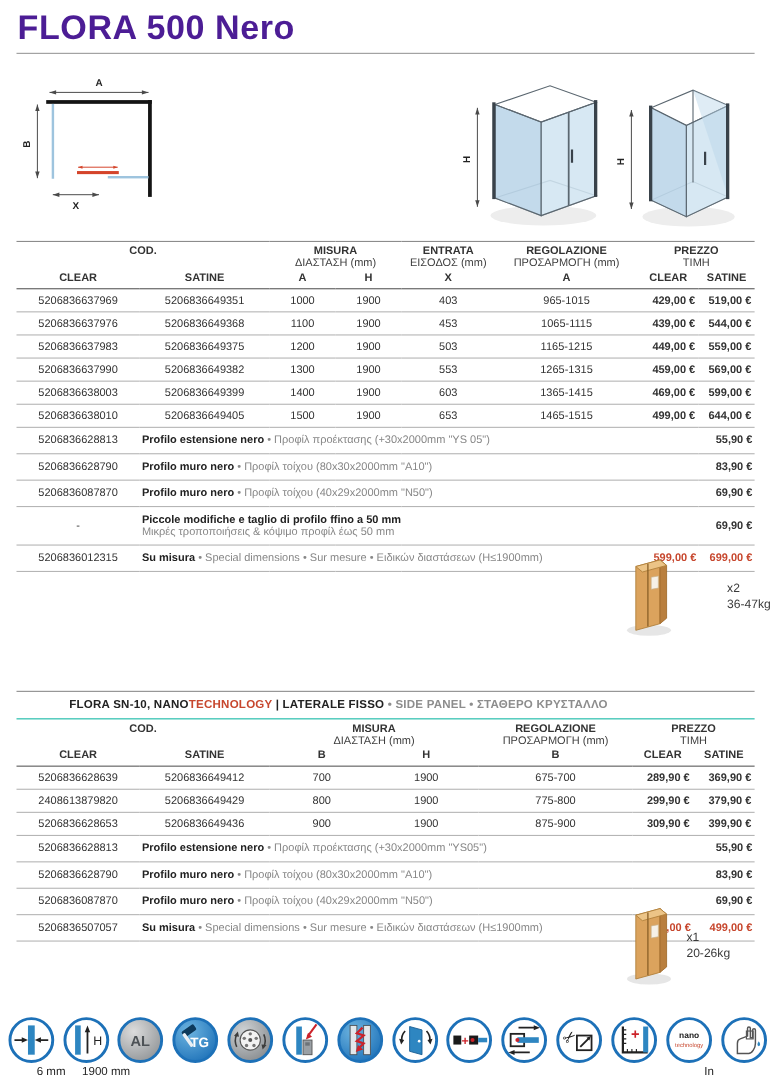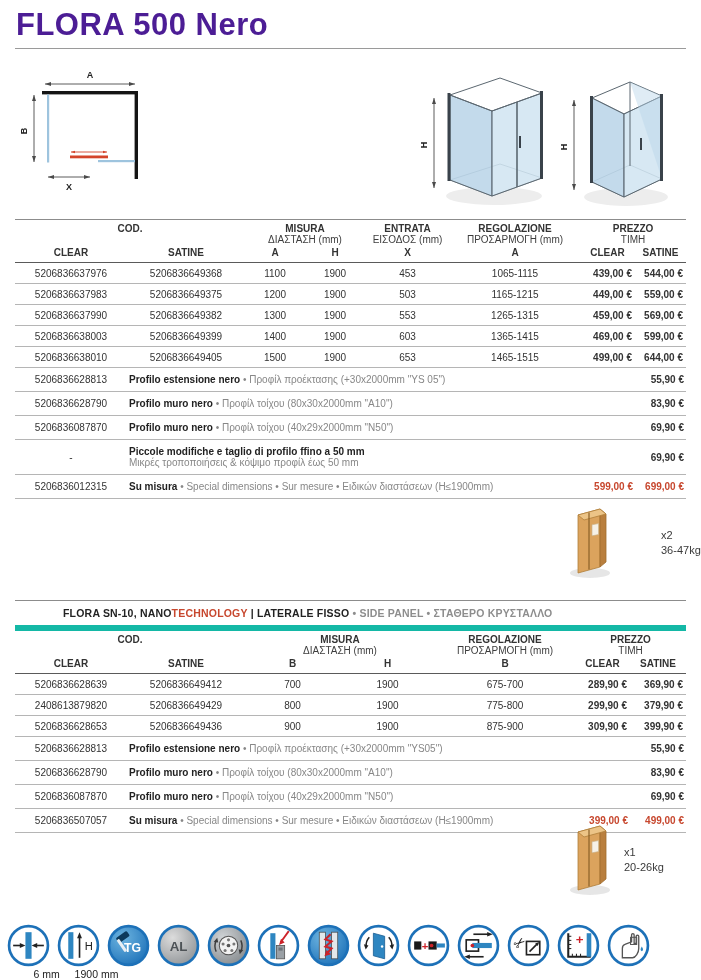--- a/index.html
+++ b/index.html
@@ -35,22 +35,22 @@
   .hdr-l2 { font-weight:normal; font-size:10px; color:#3d3d3d; }
   .price-table tbody td { border-bottom:1px solid #b5b5b5; padding:4.5px 2px; text-align:center; }
   .price-table td.td-price { text-align:right; font-weight:bold; padding-right:3px; white-space:nowrap; }
   .price-table tr.acc-row td { padding:6px 2px; }
   .price-table td.td-desc { text-align:left; padding-left:4px; }
   .acc-bold { font-weight:bold; color:#222; }
   .acc-gray { color:#878787; }
   .red-price { color:#c7472e !important; }
   
   .t2-title {
-    width:671px; border-top:1px solid #8c8c8c; border-bottom:6px solid #14b8a6;
-    padding:6px 0 6px 48px; font-size:10.5px; letter-spacing:.2px;
+    width:671px; border-top:1px solid #8c8c8c; border-bottom:1px solid #14b8a6;
+    padding:6px 0 6px 48px; font-size:10.5px; letter-spacing:.2px;margin-top:28px;
   }
   .t-bold { font-weight:bold; color:#222; }
   .t-red  { font-weight:bold; color:#c7472e; }
   .t-gray { font-weight:bold; color:#8d8d8d; }
   .t2-wrap .price-table { border-top:none; }
   
   .pkg { position:absolute; display:flex; align-items:center; gap:10px; }
   .pkg1 { left:568px; top:505px;gap:47px; }
   .pkg2 { left:568px; top:822px; }
   .pkg-text { font-size:11px; color:#3a3a3a; line-height:1.35; }
@@ -189,20 +189,30 @@
           <td>A</td>
           <td>H</td>
           <td>X</td>
           <td>A</td>
           <td>CLEAR</td>
           <td>SATINE</td>
         </tr>
       </thead>
       <tbody>
         <tr>
+          <td>5206836637969</td>
+          <td>5206836649351</td>
+          <td>1000</td>
+          <td>1900</td>
+          <td>403</td>
+          <td>965-1015</td>
+          <td class="td-price">429,00 €</td>
+          <td class="td-price">519,00 €</td>
+        </tr>
+        <tr>
           <td>5206836637976</td>
           <td>5206836649368</td>
           <td>1100</td>
           <td>1900</td>
           <td>453</td>
           <td>1065-1115</td>
           <td class="td-price">439,00 €</td>
           <td class="td-price">544,00 €</td>
         </tr>
         <tr>
@@ -418,31 +428,31 @@
         <circle cx="21" cy="21" r="19" fill="#fff" stroke="#1d71b8" stroke-width="2.6"></circle>
         <rect x="11" y="8" width="5" height="26" fill="#2e86c1"></rect>
         <line x1="22" y1="33" x2="22" y2="12" stroke="#222" stroke-width="1.6"></line>
         <polygon points="22,8 19.6,14 24.4,14" fill="#222"></polygon>
         <text x="31" y="25" font-size="11" fill="#222" text-anchor="middle" font-family="Liberation Sans,sans-serif">H</text>
       </svg>
       <div class="f-label">1900 mm</div>
     </div>
     <div class="f-icon">
       <svg viewBox="0 0 42 42">
+        <circle cx="21" cy="21" r="19" fill="url(#gradSilver)" stroke="#1d71b8" stroke-width="2.6"></circle>
+        <text x="21" y="26" font-size="13" font-weight="bold" fill="#4d5256" text-anchor="middle" font-family="Liberation Sans,sans-serif">AL</text>
+      </svg>
+      <div class="f-label">&nbsp;</div>
+    </div>
+    <div class="f-icon">
+      <svg viewBox="0 0 42 42">
         <circle cx="21" cy="21" r="19" fill="url(#gradBlue)" stroke="#1d71b8" stroke-width="2.6"></circle>
         <rect x="9" y="10" width="13" height="6" rx="1.5" fill="#0d3a5c" transform="rotate(-35 15 13)"></rect>
         <rect x="13" y="14" width="3" height="14" rx="1" fill="#e8eef3" transform="rotate(-35 14.5 21)"></rect>
         <text x="25" y="27" font-size="12" font-weight="bold" fill="#fff" text-anchor="middle" font-family="Liberation Sans,sans-serif">TG</text>
-      </svg>
-      <div class="f-label">&nbsp;</div>
-    </div>
-    <div class="f-icon">
-      <svg viewBox="0 0 42 42">
-        <circle cx="21" cy="21" r="19" fill="url(#gradSilver)" stroke="#1d71b8" stroke-width="2.6"></circle>
-        <text x="21" y="26" font-size="13" font-weight="bold" fill="#4d5256" text-anchor="middle" font-family="Liberation Sans,sans-serif">AL</text>
       </svg>
       <div class="f-label">&nbsp;</div>
     </div>
     <div class="f-icon">
       <svg viewBox="0 0 42 42">
         <circle cx="21" cy="21" r="19" fill="url(#gradGray)" stroke="#1d71b8" stroke-width="2.6"></circle>
         <circle cx="21" cy="21" r="9" fill="#f2f2f2" stroke="#555" stroke-width="1"></circle>
         <circle cx="21" cy="21" r="1.8" fill="#555"></circle>
         <circle cx="21" cy="15.5" r="1.5" fill="#777"></circle>
         <circle cx="26.3" cy="19.5" r="1.5" fill="#777"></circle>
@@ -535,19 +545,27 @@
         <line x1="19" y1="32" x2="19" y2="29" stroke="#222" stroke-width="1"></line>
         <line x1="23" y1="32" x2="23" y2="29" stroke="#222" stroke-width="1"></line>
         <rect x="29" y="9" width="4.5" height="23" fill="#2e86c1"></rect>
         <text x="22" y="20" font-size="13" font-weight="bold" fill="#cc2229" text-anchor="middle" font-family="Liberation Sans,sans-serif">+</text>
       </svg>
       <div class="f-label">&nbsp;</div>
     </div>
     <div class="f-icon">
       <svg viewBox="0 0 42 42">
         <circle cx="21" cy="21" r="19" fill="#fff" stroke="#1d71b8" stroke-width="2.6"></circle>
+        <text x="21" y="19.5" font-size="7.5" font-weight="bold" fill="#222" text-anchor="middle" font-family="Liberation Sans,sans-serif">nano</text>
+        <text x="21" y="27" font-size="5.2" fill="#c7472e" text-anchor="middle" font-family="Liberation Sans,sans-serif">technology</text>
+      </svg>
+      <div class="f-label">In</div>
+    </div>
+    <div class="f-icon">
+      <svg viewBox="0 0 42 42">
+        <circle cx="21" cy="21" r="19" fill="#fff" stroke="#1d71b8" stroke-width="2.6"></circle>
         <path d="M15,33 L15,24 C15,22 16,20.5 17.5,20 L24,17.5 L24,10.5 C24,9 26.5,9 26.5,10.5 L26.5,19 L28.5,19 L28.5,12 C28.5,10.5 31,10.5 31,12 L31,24 C31,28 28,33 25,33 Z" fill="none" stroke="#555" stroke-width="1.3"></path>
         <rect x="23" y="13" width="6" height="7" fill="none" stroke="#555" stroke-width="1"></rect>
         <path d="M34,22 c1.6,2.4 1.6,3.8 0,4.6 c-1.6,-0.8 -1.6,-2.2 0,-4.6 Z" fill="#2e86c1"></path>
       </svg>
       <div class="f-label">&nbsp;</div>
     </div>
   </div>
 
 </body></html>

